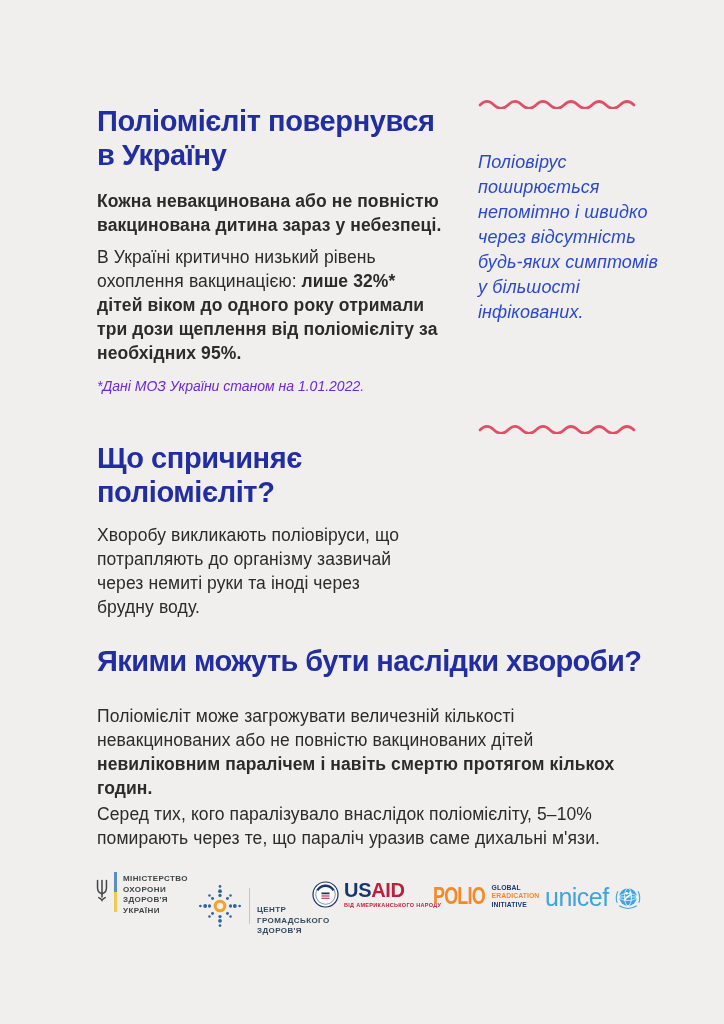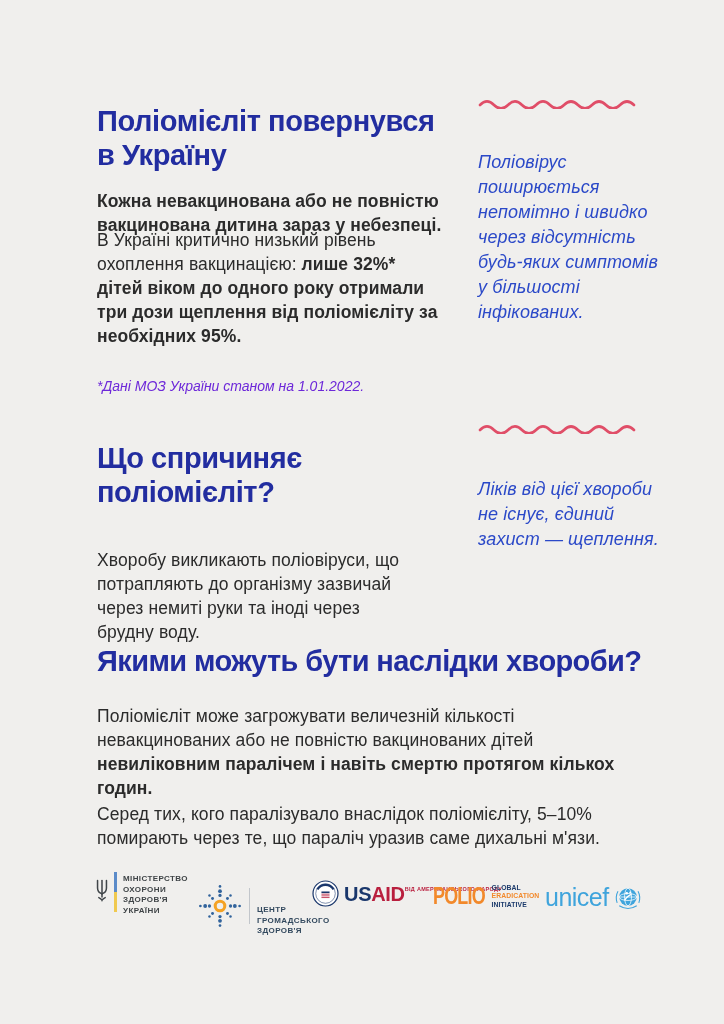--- a/index.html
+++ b/index.html
@@ -15,24 +15,24 @@
   }
   .h1{top:86px;}
   .h2{top:418px;}
   .h3{top:621px;white-space:nowrap;letter-spacing:-0.6px;}
   
   .bodytext{
     position:absolute;left:97px;font-size:17.5px;line-height:1.38;color:#2B2B2B;
     letter-spacing:0.1px;
   }
   .lead{top:171px;font-weight:bold;width:430px;}
-  .para-coverage{top:210px;width:430px;}
+  .para-coverage{top:227px;width:430px;}
   .para-coverage strong{font-weight:bold;}
   .footnote{top:363px;font-size:14px;font-style:italic;color:#6d28d9;letter-spacing:0;}
-  .body-causes{top:530px;width:430px;}
+  .body-causes{top:505px;width:430px;}
   .para-cons-1{top:686px;width:610px;}
   .para-cons-2{top:784px;width:610px;}
   
   .callout{
     position:absolute;left:478px;width:235px;color:#2B49C8;
     font-size:18px;line-height:1.39;letter-spacing:0.1px;font-style:italic;
   }
   .callout1{top:132px;}
   .callout2{top:459px;}
   .wave{position:absolute;left:478px;height:12px;}
@@ -40,21 +40,21 @@
   .wave2{top:422px;}
   
   .logo{position:absolute;display:flex;align-items:flex-start;}
   .logo-moh{left:95px;top:872px;}
   .moh-flagbar{width:3px;height:40px;margin:0 6px 0 5px;background:linear-gradient(#5B8BC9 0 50%,#F0C94F 50% 100%);}
   .moh-label{font-size:8px;font-weight:bold;line-height:1.32;color:#3F4447;letter-spacing:0.4px;padding-top:2px;}
   .logo-phc{left:198px;top:876px;align-items:center;}
   .phc-divider{width:1px;height:36px;background:#C2C6CB;margin:0 7px 0 7px;}
   .phc-label{font-size:8px;font-weight:bold;line-height:1.32;color:#33495E;letter-spacing:0.4px;margin-top:29px;}
   .logo-usaid{left:312px;top:880px;align-items:center;}
-  .usaid-block{margin-left:5px;display:flex;flex-direction:row;}
+  .usaid-block{margin-left:5px;display:flex;flex-direction:column;}
   .usaid-word{font-size:20px;font-weight:bold;letter-spacing:-0.3px;line-height:1;}
   .usaid-us{color:#19366B;}
   .usaid-aid{color:#B91F3E;}
   .usaid-tagline{font-size:5.5px;font-weight:bold;color:#B91F3E;letter-spacing:0.3px;margin-top:2px;}
   .logo-polio{left:433px;top:884px;align-items:center;}
   .polio-word{
     font-size:23px;font-weight:bold;color:#F2892B;letter-spacing:-1px;line-height:1;
     display:inline-block;transform:scaleX(0.78);transform-origin:left center;
   }
   .polio-stack{display:flex;flex-direction:column;font-size:6.8px;font-weight:bold;line-height:1.22;margin-left:-8px;letter-spacing:0.1px;}
@@ -102,23 +102,20 @@
   <p class="bodytext body-causes preline">Хворобу викликають поліовіруси, що
 потрапляють до організму зазвичай
 через немиті руки та іноді через
 брудну воду.</p>
 
   <div class="wave wave2">
     <svg width="158" height="12" viewBox="0 0 158 12">
       <path d="M2 8 Q9 1 16 8 T30 8 T44 8 T58 8 T72 8 T86 8 T100 8 T114 8 T128 8 T142 8 T156 8" fill="none" stroke="#E04E68" stroke-width="2.6" stroke-linecap="round"></path>
     </svg>
   </div>
-  <p class="callout callout2 preline">Ліків від цієї хвороби
-не існує, єдиний
-захист — щеплення.</p>
 
   <h2 class="heading h3 preline">Якими можуть бути наслідки хвороби?</h2>
 
   <p class="bodytext para-cons-1 preline"><span>Поліомієліт може загрожувати величезній кількості
 невакцинованих або не повністю вакцинованих дітей
 </span><strong>невиліковним паралічем і навіть смертю протягом кількох
 годин.</strong></p>
 
   <p class="bodytext para-cons-2 preline">Серед тих, кого паралізувало внаслідок поліомієліту, 5–10%
 помирають через те, що параліч уразив саме дихальні м'язи.</p>

